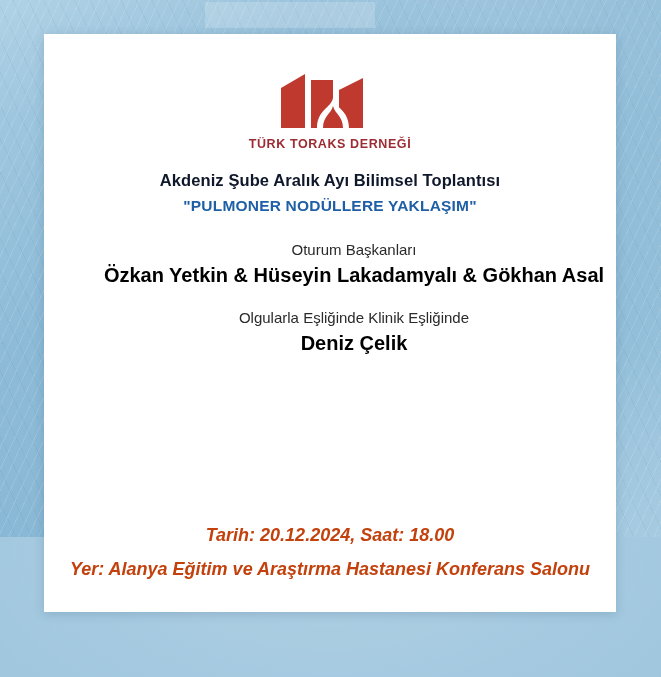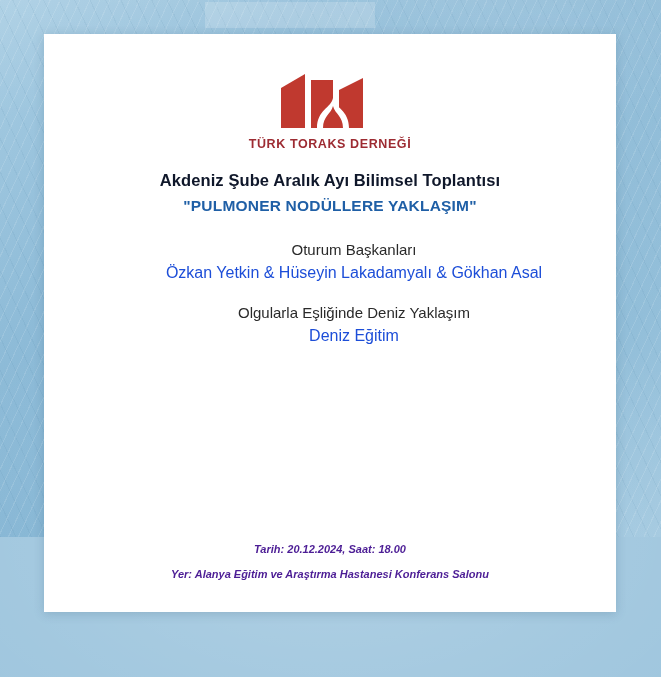--- a/index.html
+++ b/index.html
@@ -107,37 +107,37 @@
   .block {
     margin-bottom: 22px;
     padding-left: 48px;
   }
   .block-label {
     font-size: 15px;
     color: #2a2a2a;
     margin-bottom: 6px;
   }
   .block-names {
-    font-size: 16px;
-    font-weight: normal;
-    color: #1d4ed8;
+    font-size: 20px;
+    font-weight: bold;
+    color: #000000;
   }
 
   .footer {
     position: absolute;
     left: 0;
     right: 0;
     bottom: 32px;
     text-align: center;
     font-style: italic;
   }
   .footer-line {
-    font-size: 11px;
-    font-weight: bold;
-    color: #4c1d95;
+    font-size: 18px;
+    font-weight: bold;
+    color: #c2410c;
   }
   .footer-line + .footer-line {
     margin-top: 13px;
   }
 
   .watermark {
     position: absolute;
     left: 205px;
     top: 2px;
     width: 170px;
@@ -179,22 +179,22 @@
     <div class="program">
       <div class="block">
         <div class="block-label">Oturum Başkanları</div>
         <div class="block-names">Özkan Yetkin &amp; Hüseyin Lakadamyalı &amp; Gökhan Asal</div>
       </div>
       <div class="block">
       </div>
       <div class="block">
       </div>
       <div class="block">
-        <div class="block-label">Olgularla Eşliğinde Deniz Yaklaşım</div>
-        <div class="block-names">Deniz Eğitim</div>
+        <div class="block-label">Olgularla Eşliğinde Klinik Eşliğinde</div>
+        <div class="block-names">Deniz Çelik</div>
       </div>
     </div>
 
     <div class="footer">
       <div class="footer-line">Tarih: 20.12.2024, Saat: 18.00</div>
       <div class="footer-line">Yer:  Alanya Eğitim ve Araştırma Hastanesi Konferans Salonu</div>
     </div>
 
   </div>
 </div>

